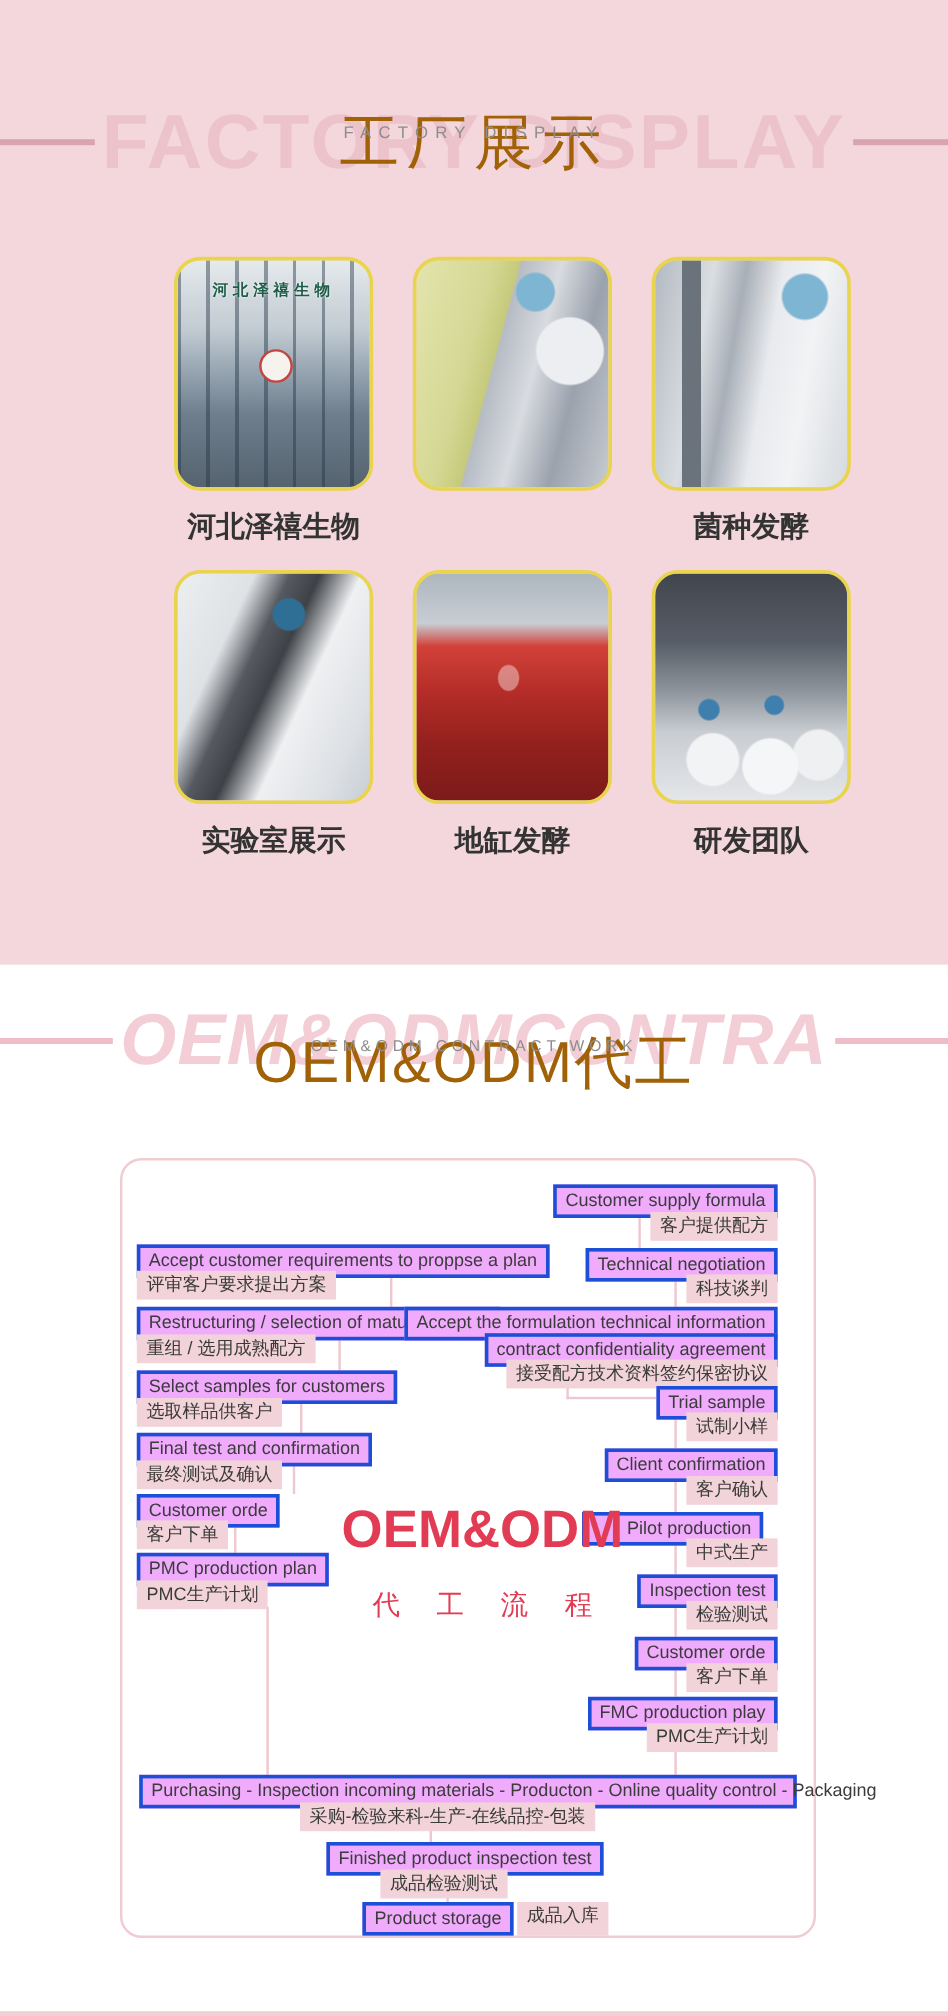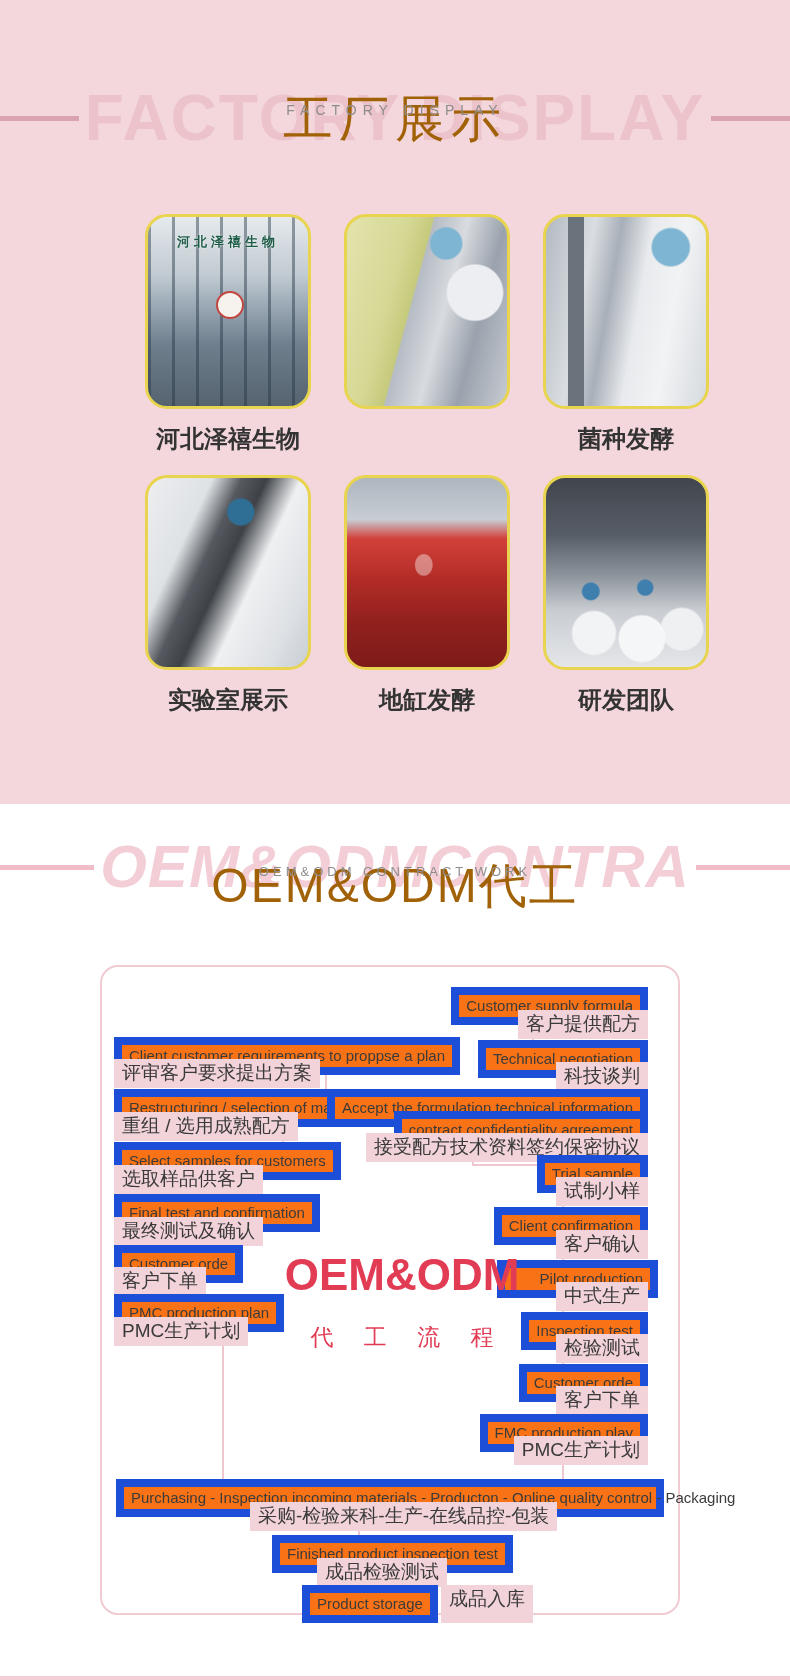--- a/index.html
+++ b/index.html
@@ -56,22 +56,22 @@
   
   .oem{position:absolute;left:0;top:804px;width:790px;height:876px;background:#fff;}
   .oem .big-title{top:10px;font-size:48px;letter-spacing:2px;}
   .oem .sub-title{top:60px;font-size:13px;letter-spacing:4px;}
   .oem .wm-row{top:33px;font-style:italic;}
   .oem .wm-row .dash{background:#efbcc8;}
   .oem .wm-text{font-size:60px;color:#f3ced6;letter-spacing:1px;}
 
   
   .flowchart{position:absolute;left:100px;top:161px;width:580px;height:650px;box-sizing:border-box;border:2px solid #f0cbd2;border-radius:18px;}
-  .fb-en{position:absolute;background:#f97316;border:8px solid #1d4ed8;padding:1px 7px;font-size:15px;line-height:1.35;color:#3b3b3b;white-space:nowrap;z-index:2;}
-  .fb-cn{position:absolute;background:#f1d3d9;padding:2px 8px;font-size:19px;line-height:1.3;color:#3a3a3a;white-space:nowrap;z-index:2;}
+  .fb-en{position:absolute;background:#f0abfc;border:3px solid #1d4ed8;padding:1px 7px;font-size:15px;line-height:1.35;color:#3b3b3b;white-space:nowrap;z-index:2;}
+  .fb-cn{position:absolute;background:#f1d3d9;padding:2px 8px;font-size:15px;line-height:1.3;color:#3a3a3a;white-space:nowrap;z-index:2;}
   .vline{position:absolute;width:2px;background:#efc7cf;z-index:1;}
   .hline{position:absolute;height:2px;background:#efc7cf;z-index:1;}
   .flow-title{position:absolute;left:150px;top:283px;width:300px;text-align:center;font-size:44px;font-weight:700;color:#e23c55;z-index:2;}
   .flow-sub{position:absolute;left:150px;top:355px;width:300px;text-align:center;font-size:23px;color:#e23c55;letter-spacing:12px;text-indent:12px;white-space:nowrap;z-index:2;}
   .fb-wide{left:14px;right:14px;text-align:center;}
   .ps-row{position:absolute;left:200px;top:618px;display:flex;gap:3px;z-index:2;}
   .ps-row .fb-en,.ps-row .fb-cn{position:static;}
 
   .bottom-line{position:absolute;left:0;bottom:0;width:100%;height:4px;background:#f2cfd6;}
 </style>
@@ -121,21 +121,21 @@
     <div class="wm-row">
       <span class="dash"></span>
       <span class="wm-text">OEM&amp;ODMCONTRA</span>
       <span class="dash"></span>
     </div>
     <h2 class="big-title">OEM&amp;ODM代工</h2>
     <div class="sub-title">OEM&amp;ODM CONTRACT WORK</div>
 
     <div class="flowchart">
 
-      <div class="fb-en" style="left:12px;top:70px;">Client customer requirements to proppse a plan</div>
+      <div class="fb-en" style="left:12px;top:70px;">Accept customer requirements to proppse a plan</div>
       <div class="fb-cn" style="left:12px;top:92px;">评审客户要求提出方案</div>
       <div class="fb-en" style="left:12px;top:122px;">Restructuring / selection of mature formula</div>
       <div class="fb-cn" style="left:12px;top:145px;">重组 / 选用成熟配方</div>
       <div class="fb-en" style="left:12px;top:175px;">Select samples for customers</div>
       <div class="fb-cn" style="left:12px;top:198px;">选取样品供客户</div>
       <div class="fb-en" style="left:12px;top:227px;">Final test and confirmation</div>
       <div class="fb-cn" style="left:12px;top:250px;">最终测试及确认</div>
       <div class="fb-en" style="left:12px;top:278px;">Customer orde</div>
       <div class="fb-cn" style="left:12px;top:300px;">客户下单</div>
       <div class="fb-en" style="left:12px;top:327px;">PMC production plan</div>
@@ -145,21 +145,21 @@
       <div class="fb-cn" style="right:30px;top:43px;">客户提供配方</div>
       <div class="fb-en" style="right:30px;top:73px;">Technical negotiation</div>
       <div class="fb-cn" style="right:30px;top:95px;">科技谈判</div>
       <div class="fb-en" style="right:30px;top:122px;">Accept the formulation technical information</div>
       <div class="fb-en" style="right:30px;top:144px;">contract confidentiality agreement</div>
       <div class="fb-cn" style="right:30px;top:166px;">接受配方技术资料签约保密协议</div>
       <div class="fb-en" style="right:30px;top:188px;">Trial sample</div>
       <div class="fb-cn" style="right:30px;top:210px;">试制小样</div>
       <div class="fb-en" style="right:30px;top:240px;">Client confirmation</div>
       <div class="fb-cn" style="right:30px;top:263px;">客户确认</div>
-      <div class="fb-en" style="right:20px;top:293px;padding-left:35px;">Pilot production</div>
+      <div class="fb-en" style="right:42px;top:293px;padding-left:35px;">Pilot production</div>
       <div class="fb-cn" style="right:30px;top:315px;">中式生产</div>
       <div class="fb-en" style="right:30px;top:345px;">Inspection test</div>
       <div class="fb-cn" style="right:30px;top:367px;">检验测试</div>
       <div class="fb-en" style="right:30px;top:397px;">Customer orde</div>
       <div class="fb-cn" style="right:30px;top:419px;">客户下单</div>
       <div class="fb-en" style="right:30px;top:447px;">FMC production play</div>
       <div class="fb-cn" style="right:30px;top:469px;">PMC生产计划</div>
 
       <div class="fb-en fb-wide" style="top:512px;">Purchasing - Inspection incoming materials - Producton - Online quality control - Packaging</div>
       <div class="fb-cn" style="left:148px;top:535px;">采购-检验来科-生产-在线品控-包装</div>

